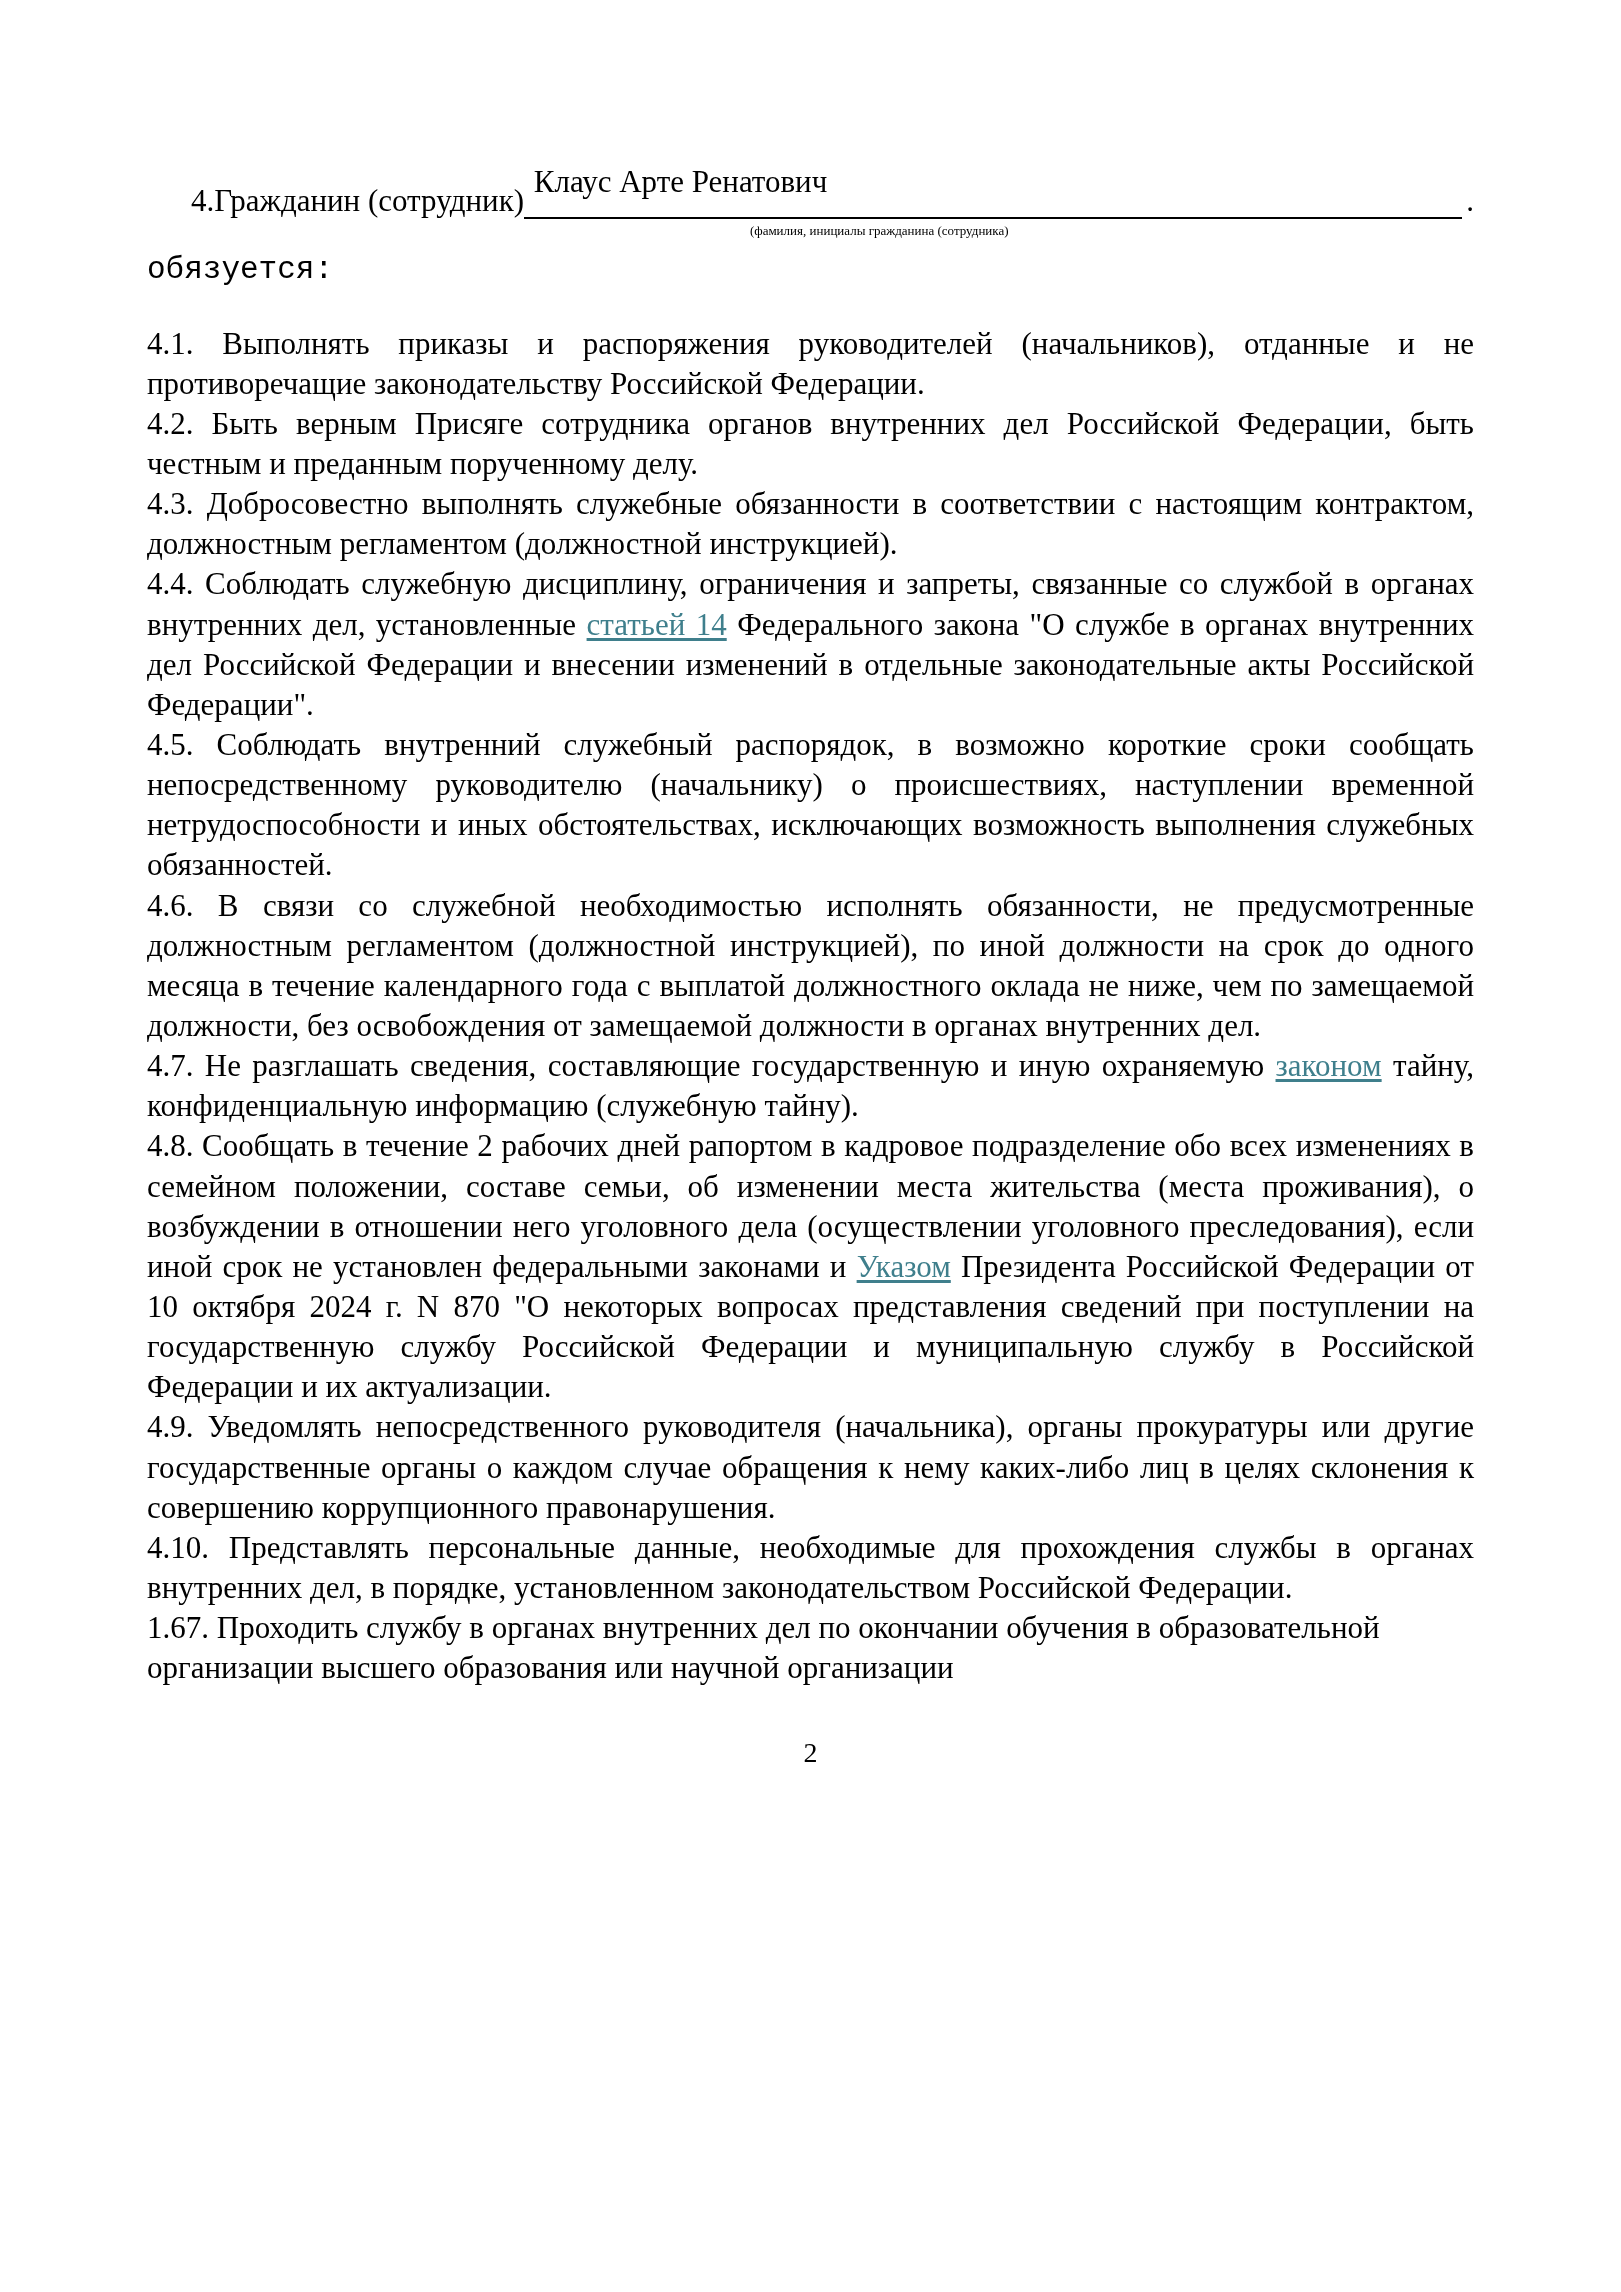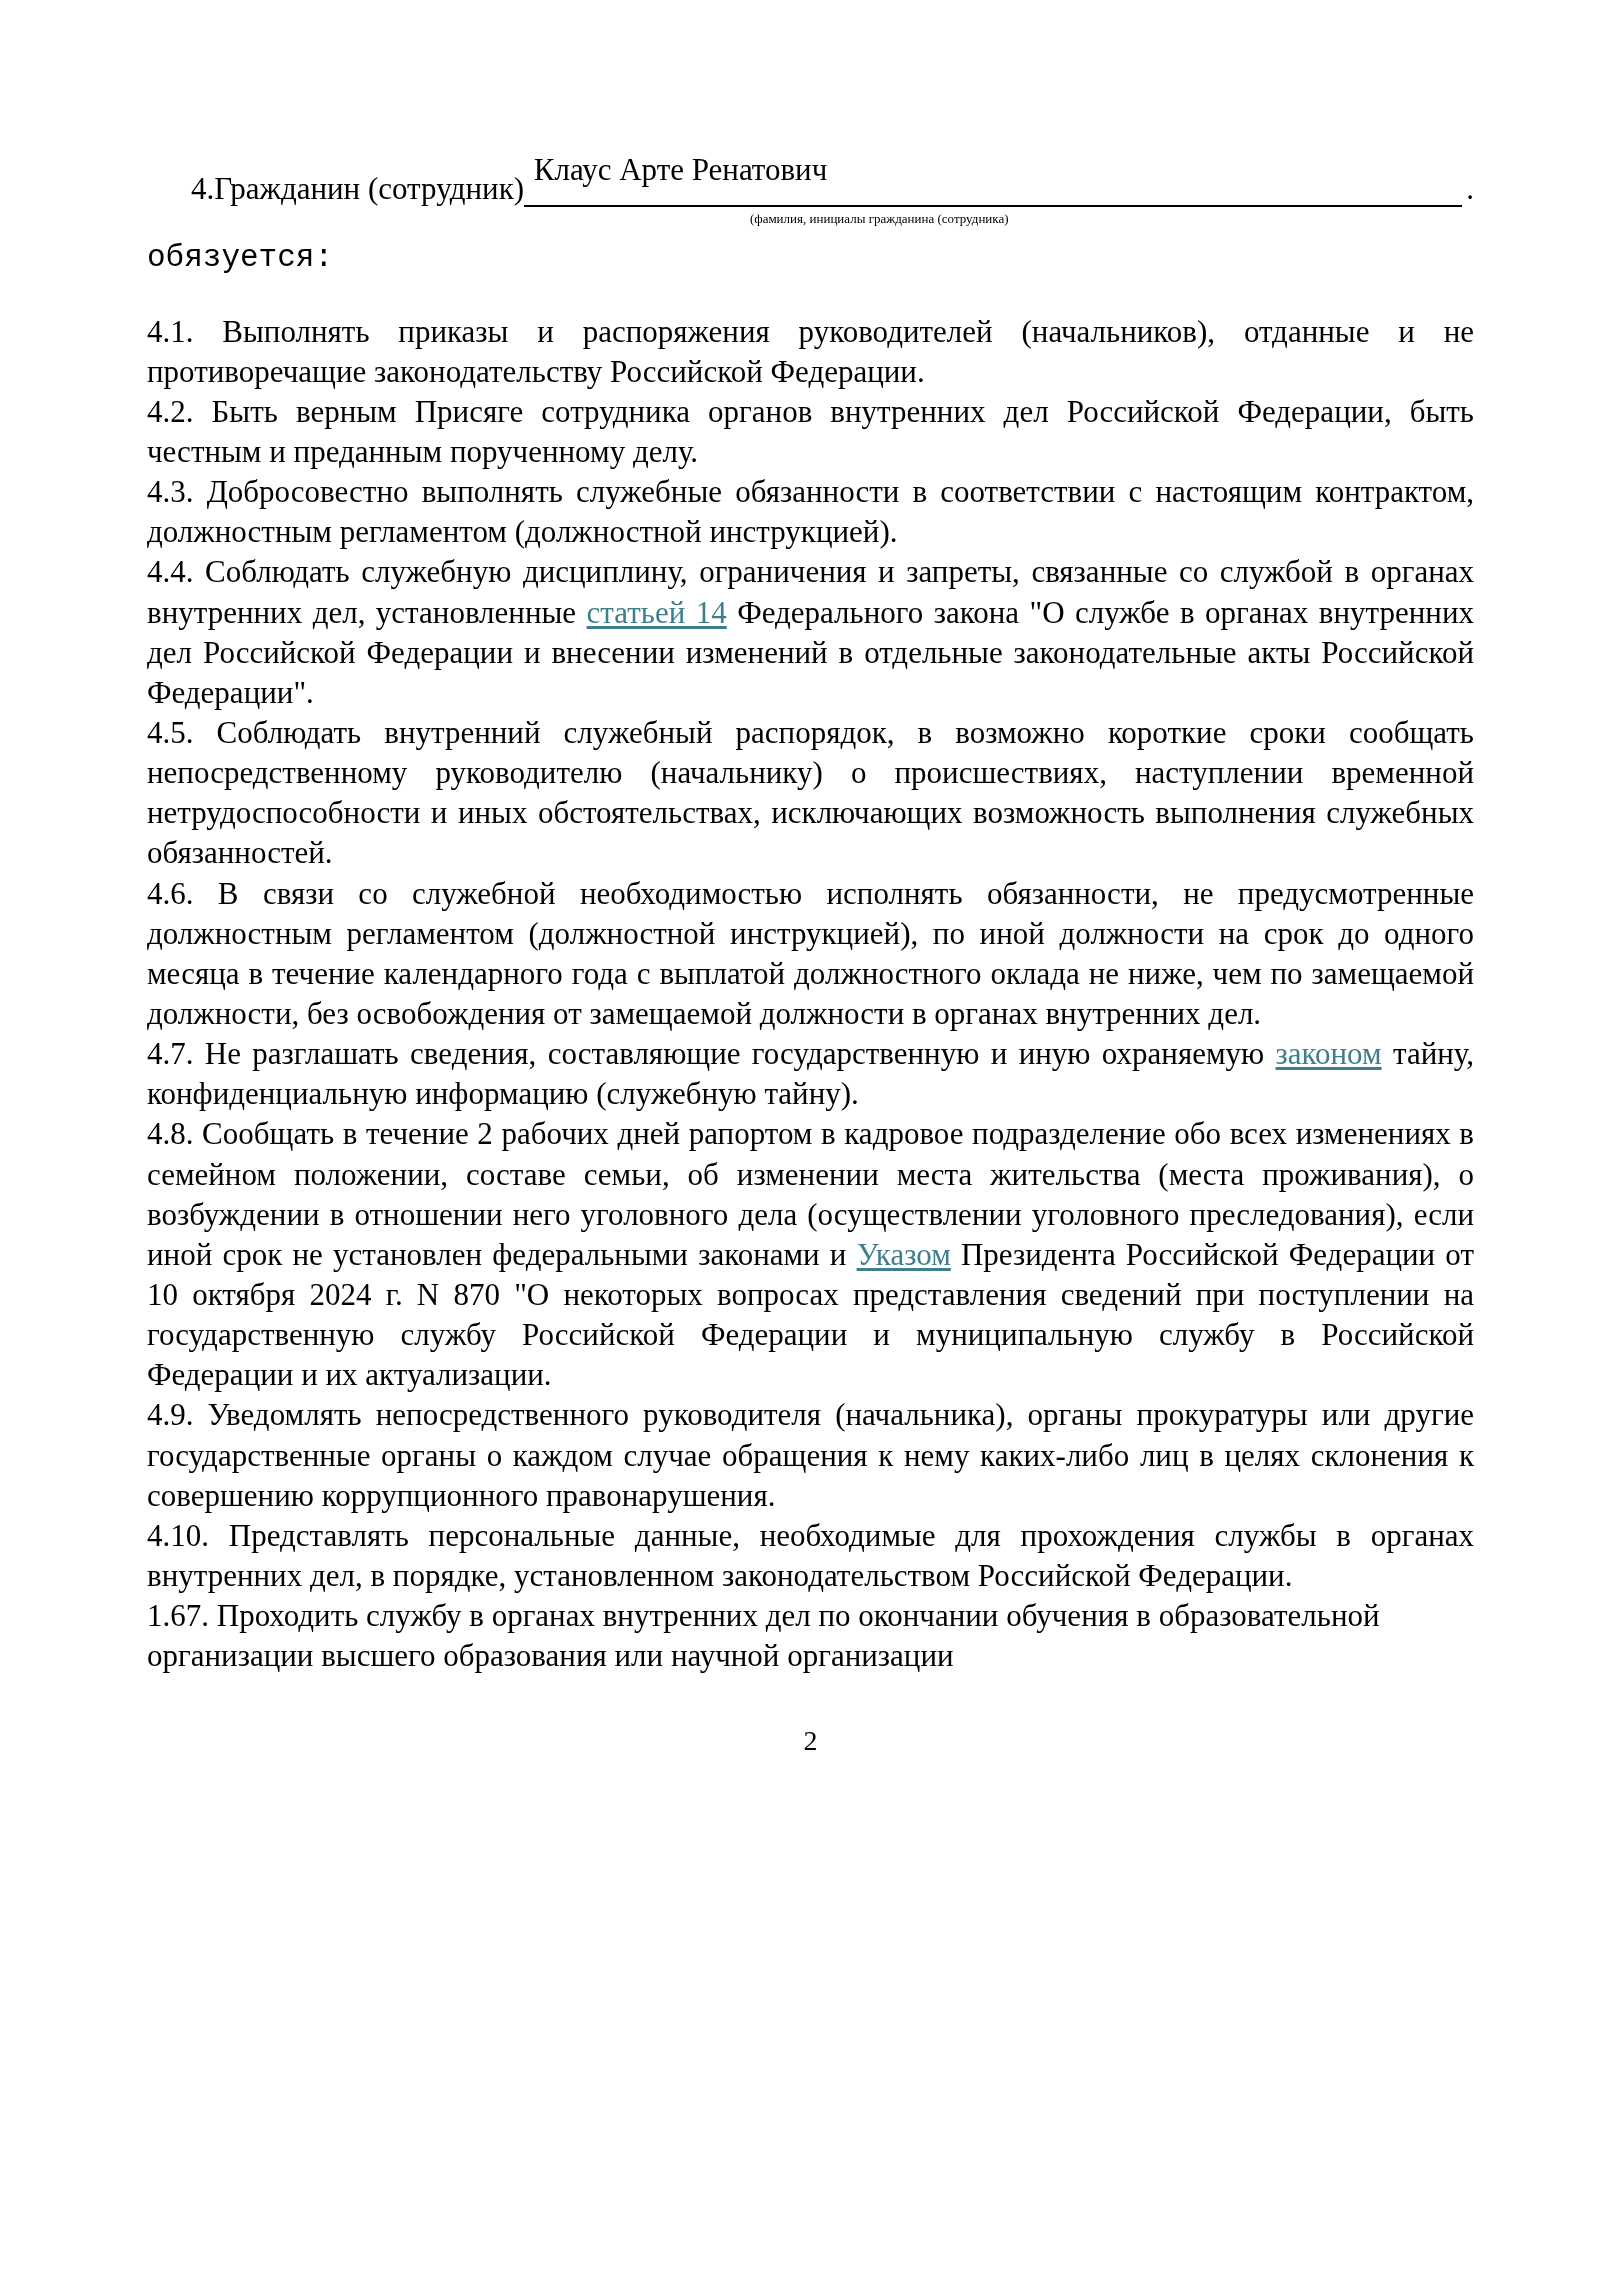--- a/index.html
+++ b/index.html
@@ -9,21 +9,21 @@
     background: #ffffff;
   }
   body {
     font-family: "Liberation Serif", "DejaVu Serif", serif;
     color: #000000;
   }
   .page {
     position: relative;
     width: 1621px;
     height: 1800px;
-    margin: 4px auto;
+    margin: 16px auto;
     background: #ffffff;
     box-sizing: border-box;
     padding: 147px 147px 39px 147px;
     overflow: hidden;
   }
   .doc-body {
     font-size: 31px;
     line-height: 1.295;
   }
 

